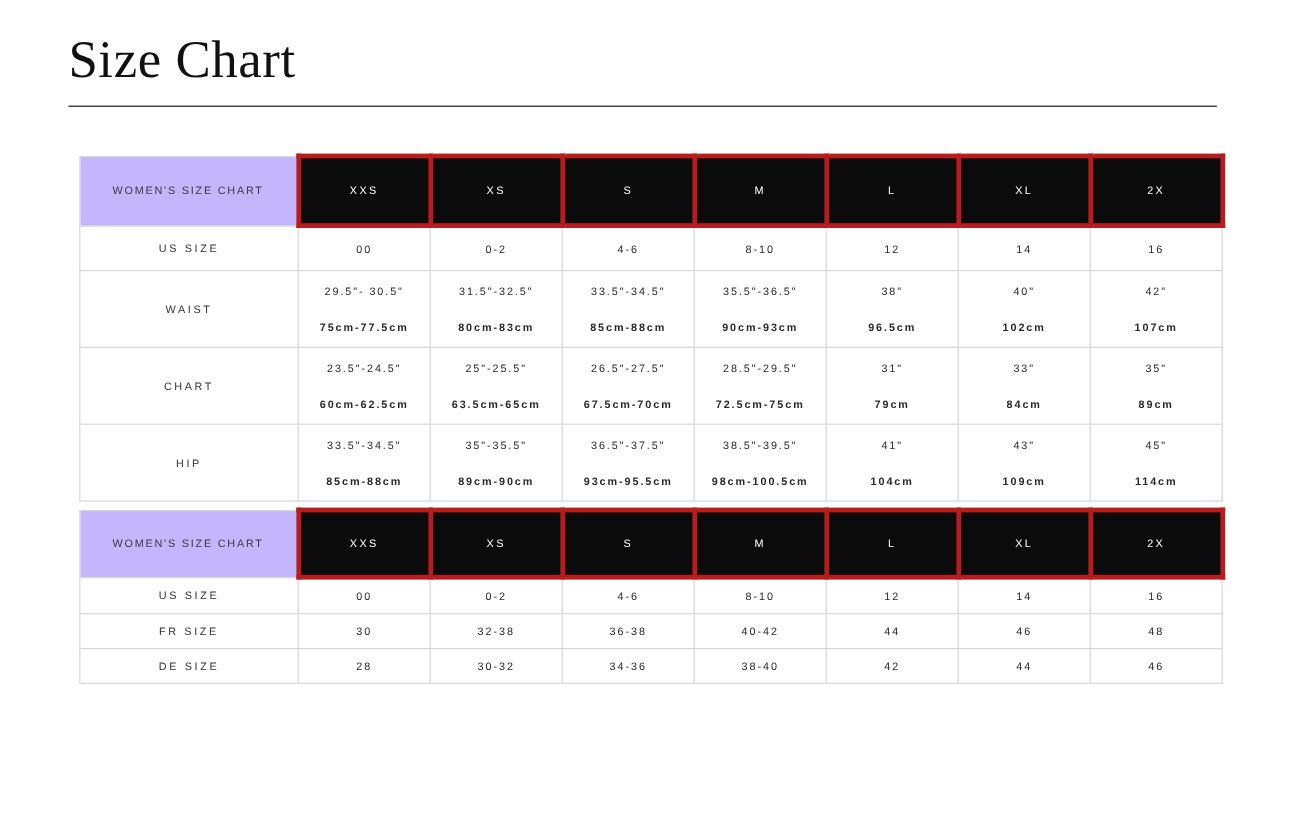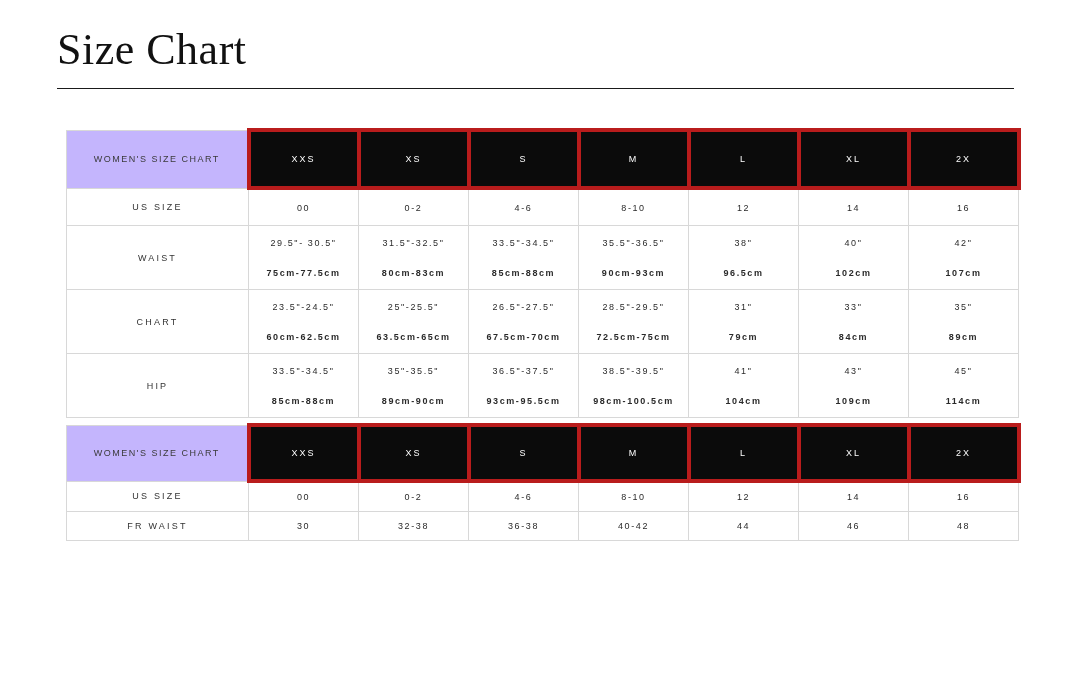--- a/index.html
+++ b/index.html
@@ -266,25 +266,35 @@
         <td class="rowhead">US SIZE</td>
         <td>00</td>
         <td>0-2</td>
         <td>4-6</td>
         <td>8-10</td>
         <td>12</td>
         <td>14</td>
         <td>16</td>
       </tr>
       <tr>
-        <td class="rowhead">FR WAIST</td>
+        <td class="rowhead">FR SIZE</td>
         <td>30</td>
         <td>32-38</td>
         <td>36-38</td>
         <td>40-42</td>
         <td>44</td>
         <td>46</td>
         <td>48</td>
       </tr>
+      <tr>
+        <td class="rowhead">DE SIZE</td>
+        <td>28</td>
+        <td>30-32</td>
+        <td>34-36</td>
+        <td>38-40</td>
+        <td>42</td>
+        <td>44</td>
+        <td>46</td>
+      </tr>
     </tbody>
   </table>
 
 </div>
 
 </body></html>

